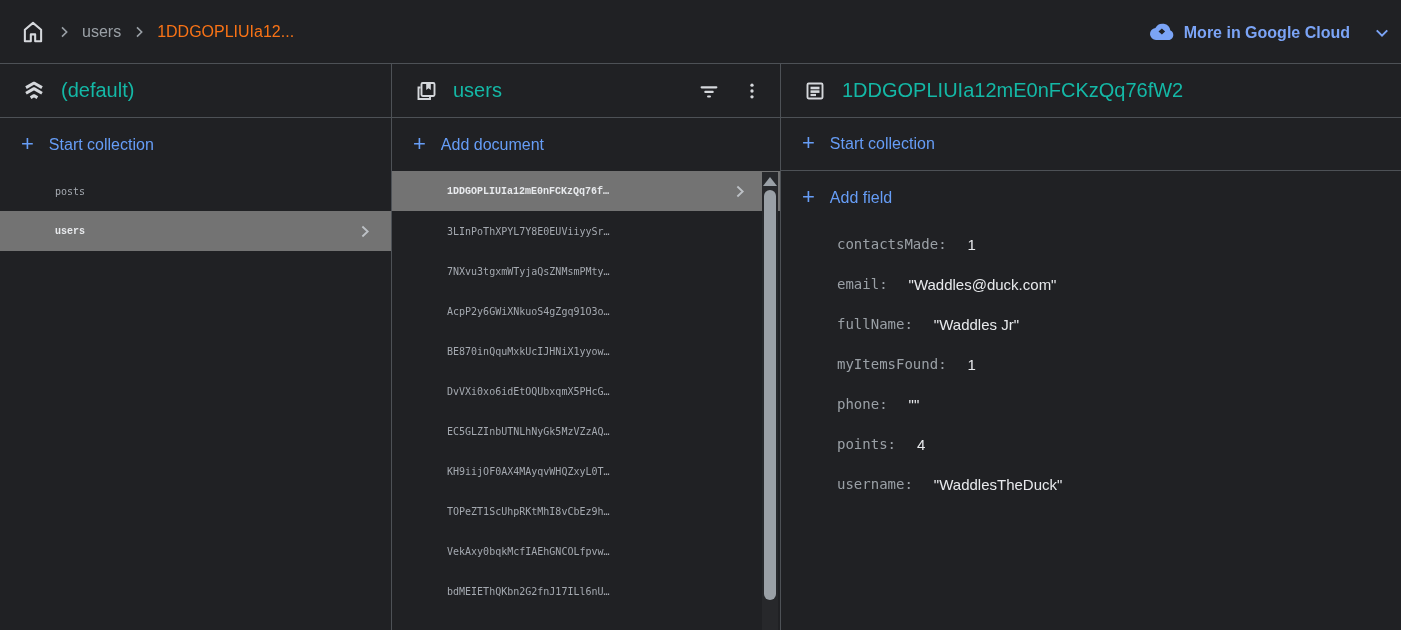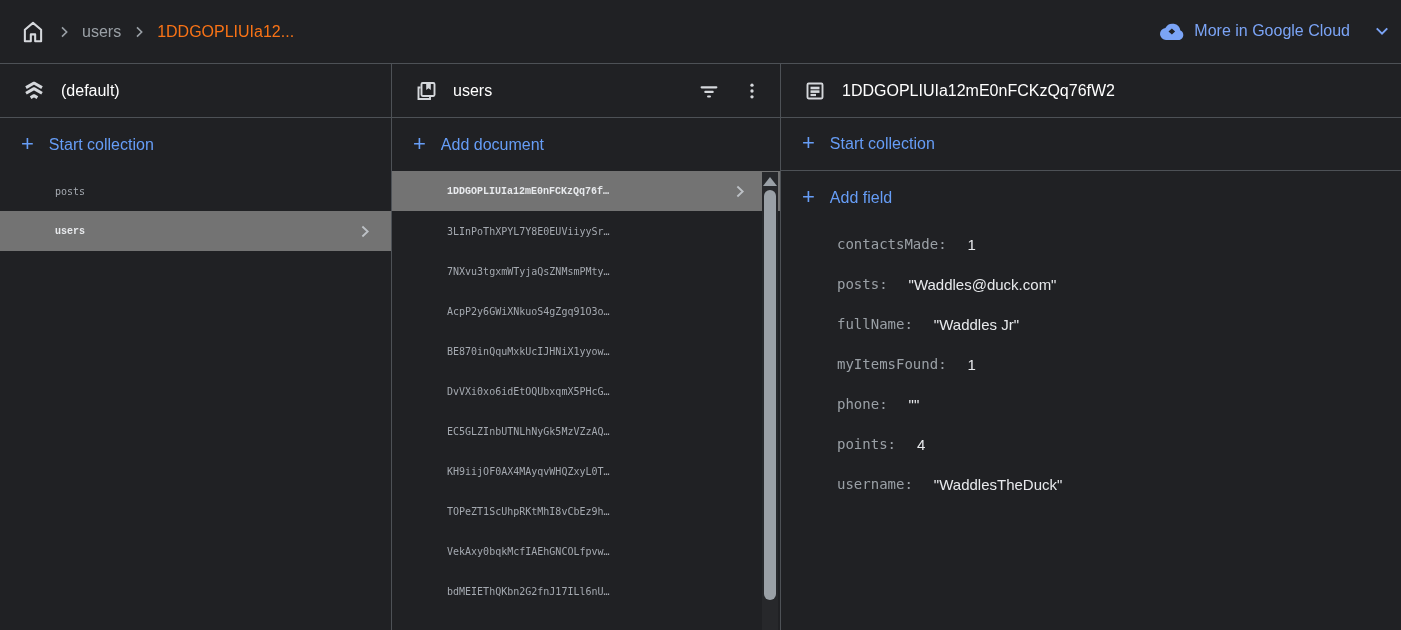--- a/index.html
+++ b/index.html
@@ -16,35 +16,35 @@
     display:flex; align-items:center; justify-content:space-between;
     padding:0 10px 0 20px;
     border-bottom:1px solid #4d5156;
   }
   .crumbs { display:flex; align-items:center; gap:10px; }
   .crumb-sep { display:flex; align-items:center; }
   .crumb { font-size:16px; color:#9aa0a6; cursor:pointer; }
   .crumb.current { color:#f97316; font-weight:500; }
   .home-btn { display:flex; align-items:center; cursor:pointer; }
   .more-cloud {
-    display:flex; align-items:flex-start; gap:9px;
-    color:#7ba4f6; font-size:16px; font-weight:400; cursor:pointer;
+    display:flex; align-items:flex-end; gap:9px;
+    color:#7ba4f6; font-size:16px; font-weight:700; cursor:pointer;
   }
   
   .panels { display:flex; height:566px; }
   .panel { height:100%; }
   .panel-left  { width:392px; border-right:1px solid #4d5156; }
   .panel-mid   { width:389px; border-right:1px solid #4d5156; position:relative; overflow:hidden; }
   .panel-right { flex:1; }
   .panel-header {
     height:54px;
     display:flex; align-items:center; gap:15px;
     padding:0 14px 0 22px;
     border-bottom:1px solid #4d5156;
-    font-size:16px; color:#ffffff;
+    font-size:20px; color:#14b8a6;
   }
   .panel-header .spacer { flex:1; }
   .icon-btn { display:flex; align-items:center; justify-content:center; width:28px; height:28px; cursor:pointer; }
   .action-row {
     height:53px;
     display:flex; align-items:center; gap:15px;
     padding-left:21px;
     color:#669df6; font-size:16px; font-weight:500;
     cursor:pointer;
   }
@@ -342,21 +342,21 @@
     </div>
 
     <div class="fields">
 
         <div class="field-row">
           <span class="field-name">contactsMade:</span>
           <span class="field-value">1</span>
         </div>
 
         <div class="field-row">
-          <span class="field-name">posts:</span>
+          <span class="field-name">email:</span>
           <span class="field-value">"Waddles@duck.com"</span>
         </div>
 
         <div class="field-row">
           <span class="field-name">fullName:</span>
           <span class="field-value">"Waddles Jr"</span>
         </div>
 
         <div class="field-row">
           <span class="field-name">myItemsFound:</span>

